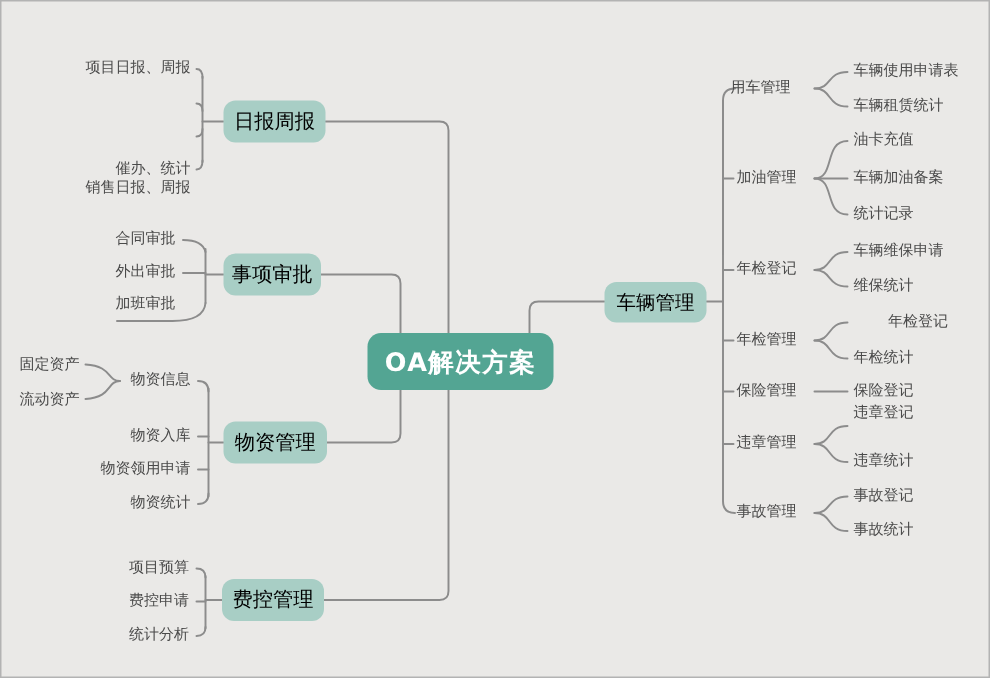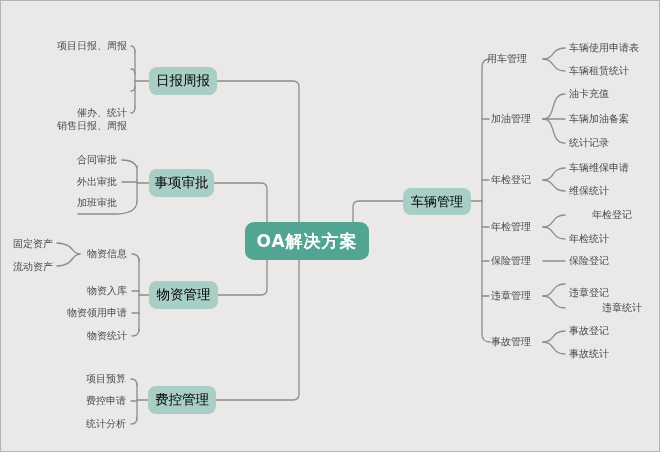--- a/index.html
+++ b/index.html
@@ -134,18 +134,18 @@
   <div class="leaf" style="left:568px;top:61px;">车辆租赁统计</div>
   <div class="leaf" style="left:568px;top:38px;">车辆使用申请表</div>
   <div class="leaf" style="left:568px;top:84px;">油卡充值</div>
   <div class="leaf" style="left:568px;top:109px;">车辆加油备案</div>
   <div class="leaf" style="left:568px;top:133px;">统计记录</div>
   <div class="leaf" style="left:568px;top:158px;">车辆维保申请</div>
   <div class="leaf" style="left:568px;top:181px;">维保统计</div>
   <div class="leaf" style="left:591px;top:205px;">年检登记</div>
   <div class="leaf" style="left:568px;top:229px;">年检统计</div>
   <div class="leaf" style="left:568px;top:251px;">保险登记</div>
-  <div class="leaf" style="left:568px;top:283px;">违章登记</div>
-  <div class="leaf" style="left:568px;top:298px;margin-left:33px;">违章统计</div>
+  <div class="leaf" style="left:568px;top:266px;">违章登记</div>
+  <div class="leaf" style="left:568px;top:298px;">违章统计</div>
   <div class="leaf" style="left:568px;top:321px;">事故登记</div>
   <div class="leaf" style="left:568px;top:344px;text-align:right;">事故统计</div>
 
 </div>
 
 </body></html>

